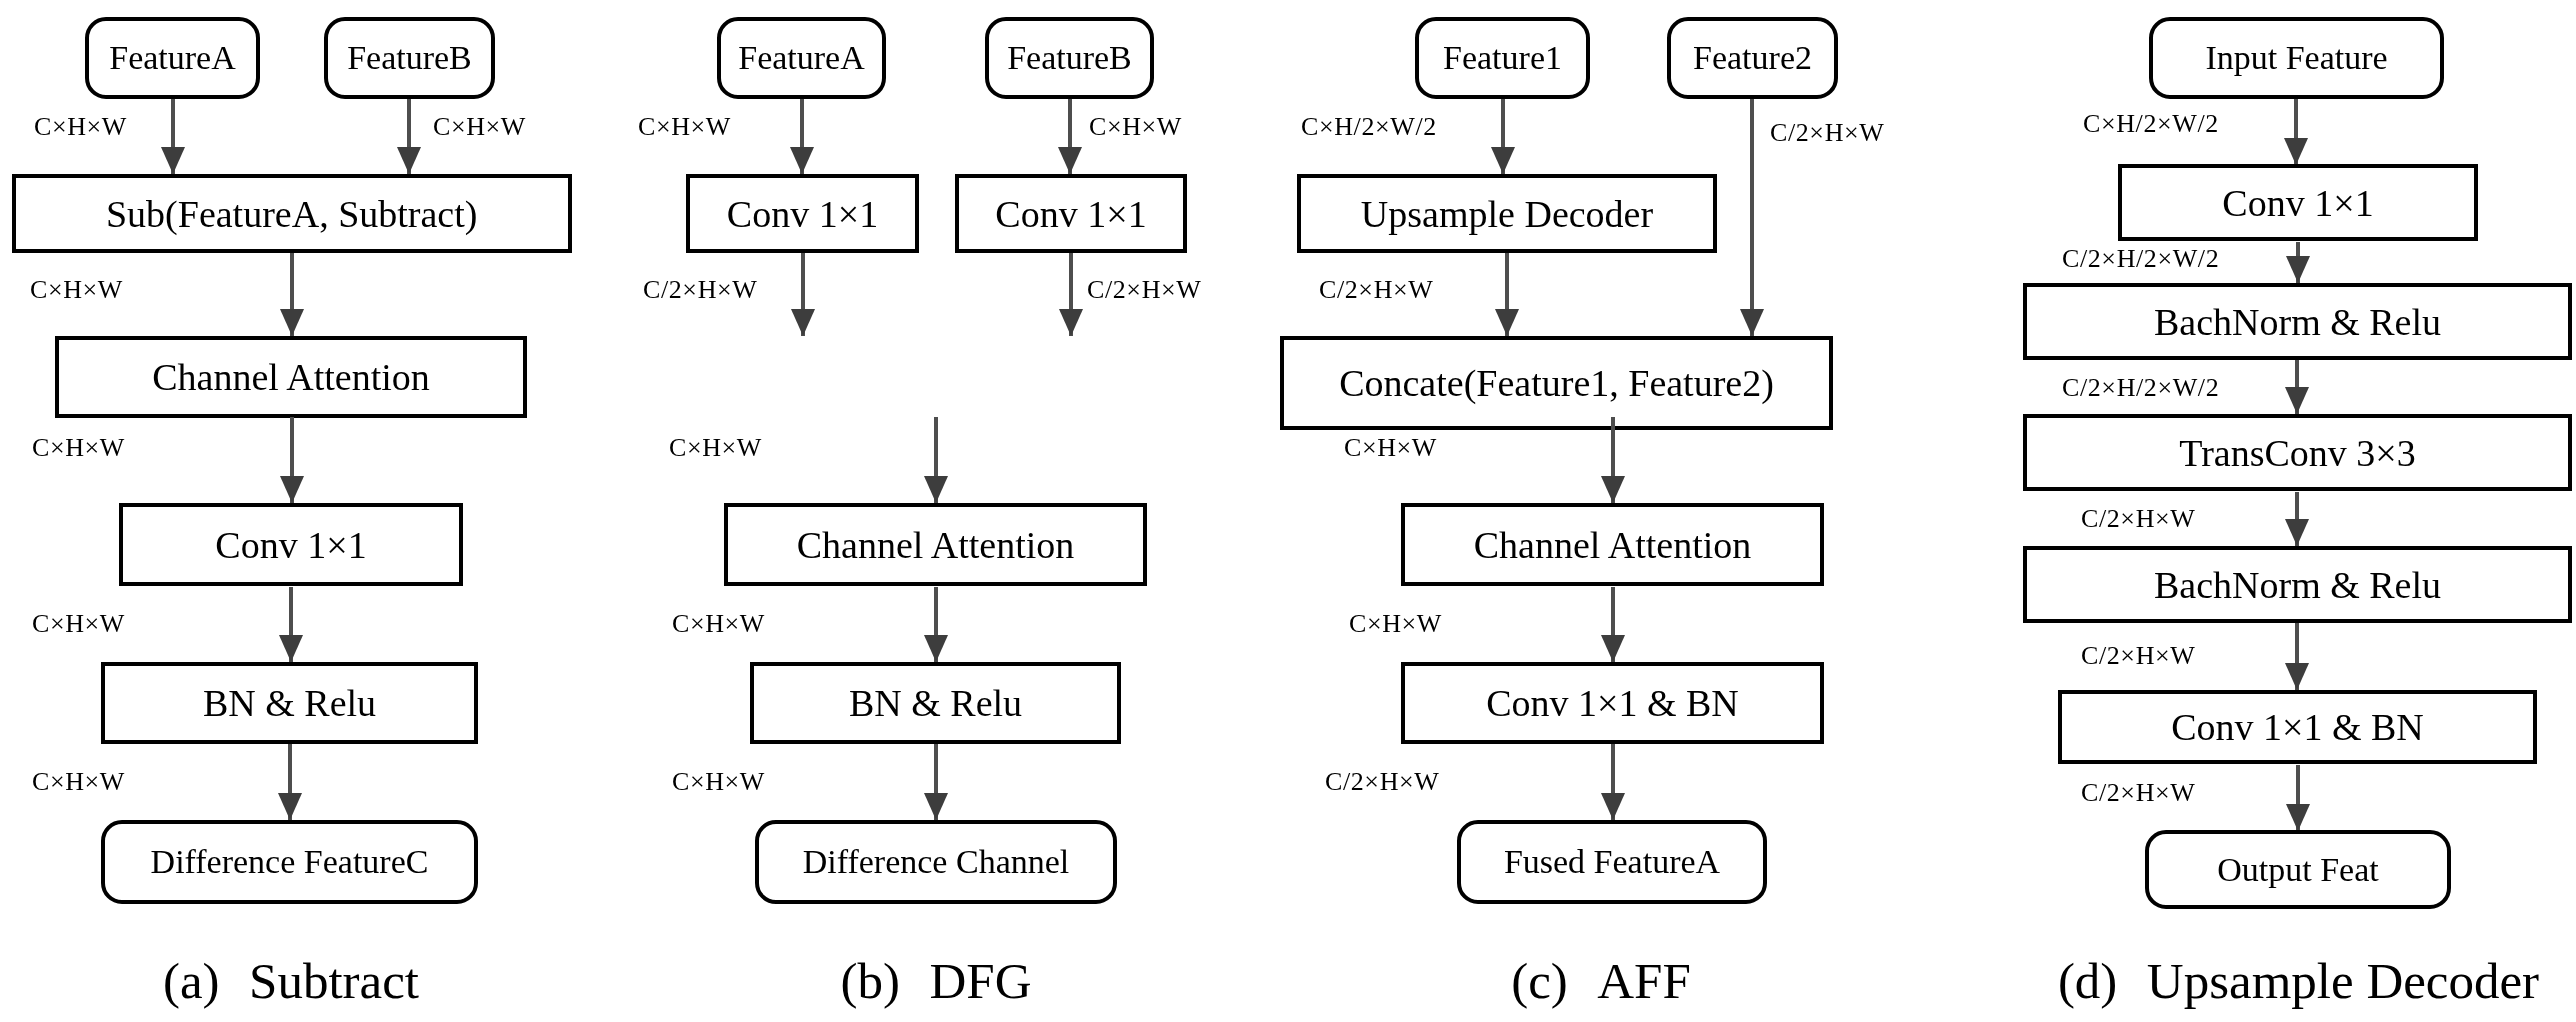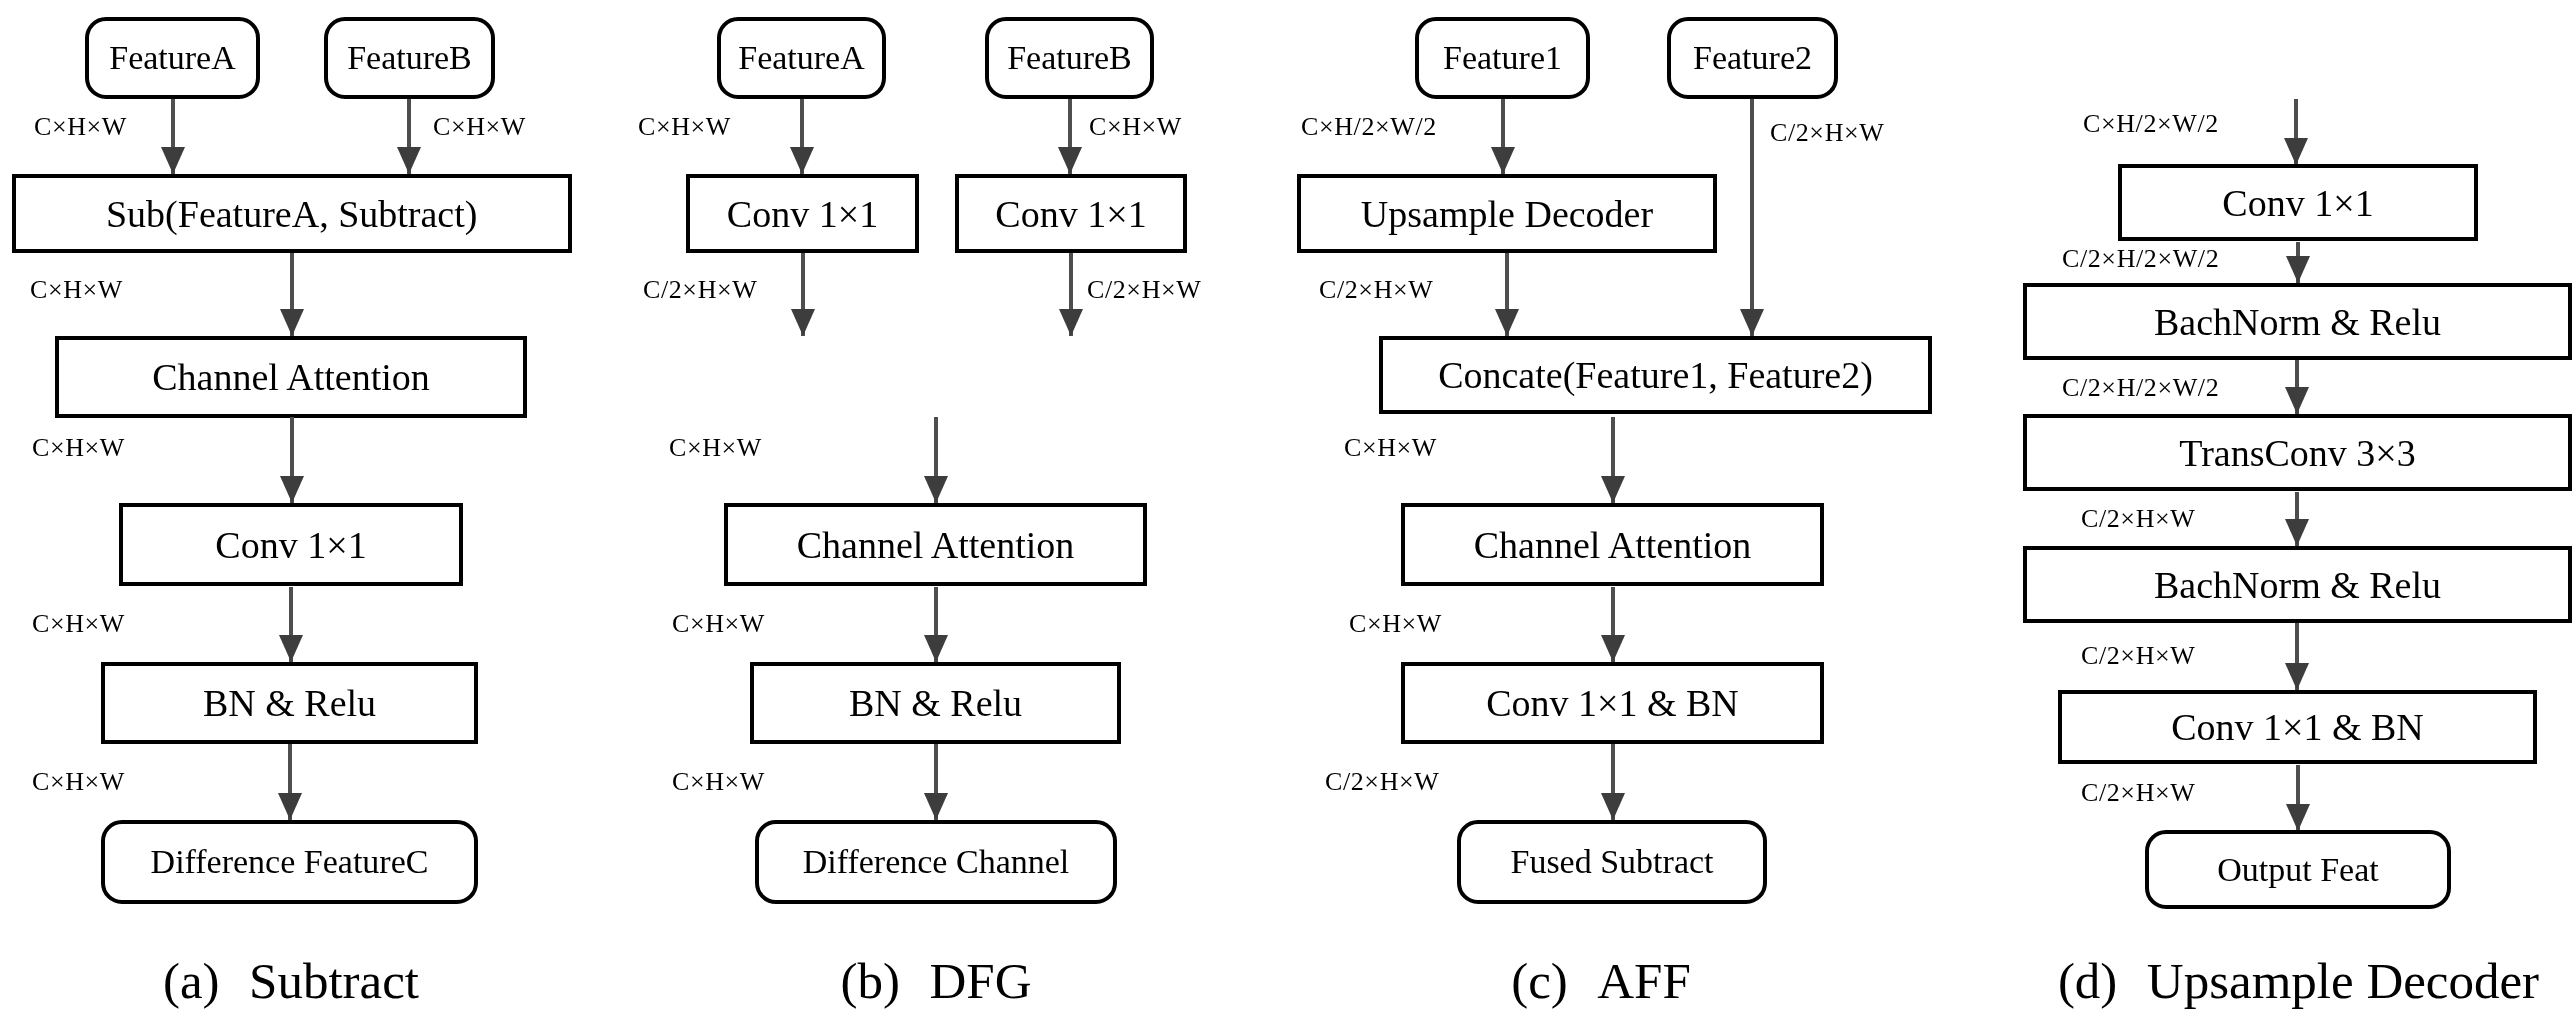--- a/index.html
+++ b/index.html
@@ -141,40 +141,43 @@
     </div>
   <div class="arrow" style="left:1501px;top:99px;height:75px"></div>
   <div class="arrow" style="left:1750px;top:99px;height:237px"></div>
   <div class="dim" style="left:1301px;top:112px">C×H/2×W/2</div>
   <div class="dim" style="left:1770px;top:118px">C/2×H×W</div>
   <div class="node" style="left:1297px;top:174px;width:420px;height:79px">
       <span>Upsample Decoder</span>
     </div>
   <div class="arrow" style="left:1505px;top:253px;height:83px"></div>
   <div class="dim" style="left:1319px;top:275px">C/2×H×W</div>
-  <div class="node" style="left:1379px;top:336px;width:553px;height:78px">
+  <div class="node" style="left:1280px;top:336px;width:553px;height:94px">
       <span>Concate(Feature1, Feature2)</span>
     </div>
   <div class="arrow" style="left:1611px;top:417px;height:86px"></div>
   <div class="dim" style="left:1344px;top:433px">C×H×W</div>
   <div class="node" style="left:1401px;top:503px;width:423px;height:83px">
       <span>Channel Attention</span>
     </div>
   <div class="arrow" style="left:1611px;top:587px;height:75px"></div>
   <div class="dim" style="left:1349px;top:609px">C×H×W</div>
   <div class="node" style="left:1401px;top:662px;width:423px;height:82px">
       <span>Conv 1×1 &amp; BN</span>
     </div>
   <div class="arrow" style="left:1611px;top:744px;height:76px"></div>
   <div class="dim" style="left:1325px;top:767px">C/2×H×W</div>
   <div class="node rounded" style="left:1457px;top:820px;width:310px;height:84px">
-      <span>Fused Subtract</span>
+      <span>Fused FeatureA</span>
     </div>
   <div class="caption" style="left:1417px;top:952px;width:368px"><span class="idx">(c)</span><span class="lbl">AFF</span></div>
 
+  <div class="node rounded" style="left:2149px;top:16.6px;width:295px;height:82px">
+      <span>Input Feature</span>
+    </div>
   <div class="arrow" style="left:2294px;top:99px;height:66px"></div>
   <div class="dim" style="left:2083px;top:109px">C×H/2×W/2</div>
   <div class="node" style="left:2118px;top:164px;width:360px;height:77px">
       <span>Conv 1×1</span>
     </div>
   <div class="arrow" style="left:2296px;top:242px;height:41px"></div>
   <div class="dim" style="left:2062px;top:244px">C/2×H/2×W/2</div>
   <div class="node" style="left:2023px;top:283px;width:549px;height:77px">
       <span>BachNorm &amp; Relu</span>
     </div>

